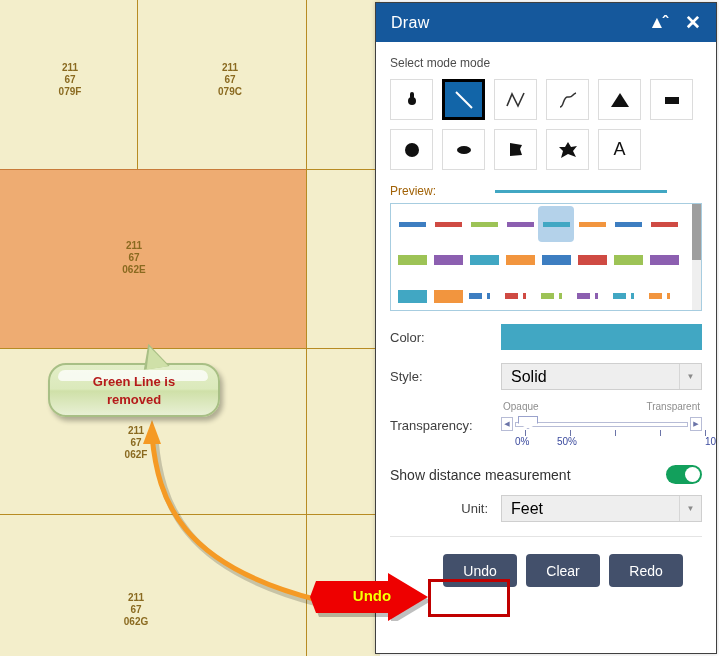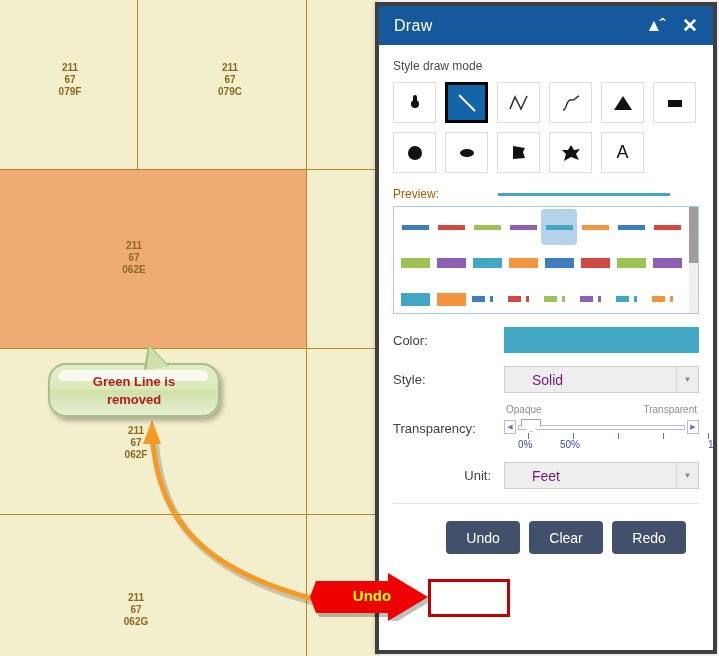--- a/index.html
+++ b/index.html
@@ -98,21 +98,21 @@
   }
   #undo-highlight-box {
     position: absolute; left: 428px; top: 579px; width: 82px; height: 38px;
     border: 3px solid #c00000; z-index: 41; pointer-events: none;
   }
 
   
   #panel {
     position: absolute; left: 375px; top: 2px; width: 342px; height: 652px;
     background: #ffffff;
-    border: 4px solid #404040;
+    border: 1px solid #404040;
     box-shadow: 0 0 4px rgba(0,0,0,0.18);
     overflow: hidden;
   }
   #panel-header {
     position: relative; height: 39px; background: #15589c;
     display: flex; align-items: center;
   }
   #panel-title {
     color: #ffffff; font-size: 16px; margin-left: 15px; letter-spacing: .3px;
   }
@@ -165,21 +165,21 @@
   .field-row { display: flex; align-items: center; margin-top: 13px; }
   .field-label { font-size: 13px; color: #404040; width: 111px; }
   .field-ctl { flex: 1; position: relative; }
 
   #color-swatch { height: 26px; background: #41a7c3; }
 
   .select-box {
     height: 27px; background: #eeeeee; border: 1px solid #cfcfcf;
     display: flex; align-items: center; position: relative;
   }
-  .select-box .sel-text { font-size: 14px; color: #701a75; margin-left: 27px; }
+  .select-box .sel-text { font-size: 16px; color: #000000; margin-left: 9px; }
   .select-arrow {
     position: absolute; right: 0; top: 0; width: 22px; height: 100%;
     border-left: 1px solid #d6d6d6;
     display: flex; align-items: center; justify-content: center;
     font-size: 8px; color: #8a8a8a;
   }
 
   
   #transp-ctl { position: relative; height: 45px; }
   .tr-cap { position: absolute; top: -2px; font-size: 10px; color: #8e8e8e; }
@@ -314,21 +314,21 @@
   <div id="panel">
 
     <div id="panel-header">
       <div id="panel-title">Draw</div>
       <div class="hdr-btn" id="collapse-btn">▲̂</div>
       <div class="hdr-btn" id="close-btn">✕</div>
     </div>
 
     <div id="panel-body">
 
-      <div class="section-label">Style draw mode</div>
+      <div class="section-label">Select mode mode</div>
 
       <div class="mode-row">
         <div class="mode-btn">
           <svg width="14" height="18" viewBox="0 0 14 18">
             <rect x="5" y="1" width="4" height="7" rx="2" fill="#111"></rect>
             <circle cx="7" cy="10" r="4" fill="#111"></circle>
           </svg>
         </div>
         <div class="mode-btn selected">
           <svg width="22" height="22" viewBox="0 0 22 22">
@@ -507,20 +507,26 @@
             <div class="tr-tick" style="left:159px;"></div>
             <div class="tr-tick" style="left:204px;"></div>
             <div class="tr-num" style="left:14px;">0%</div>
             <div class="tr-num" style="left:56px;">50%</div>
             <div class="tr-num" style="left:204px;text-align:right;">100%</div>
           </div>
         </div>
       </div>
 
 
+      <div id="dist-row">
+        <div id="dist-label">Show distance measurement</div>
+        <div id="dist-toggle">
+          <div id="dist-knob"></div>
+        </div>
+      </div>
 
       <div class="field-row" style="margin-top:11px;">
         <div class="field-label" style="text-align:right;padding-right:13px;">Unit:</div>
         <div class="field-ctl">
           <div class="select-box">
             <span class="sel-text">Feet</span>
             <span class="select-arrow">▼</span>
           </div>
         </div>
       </div>

